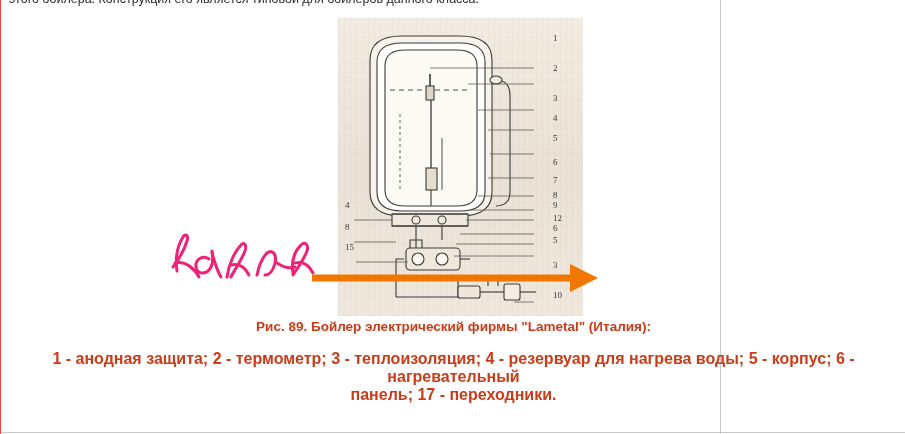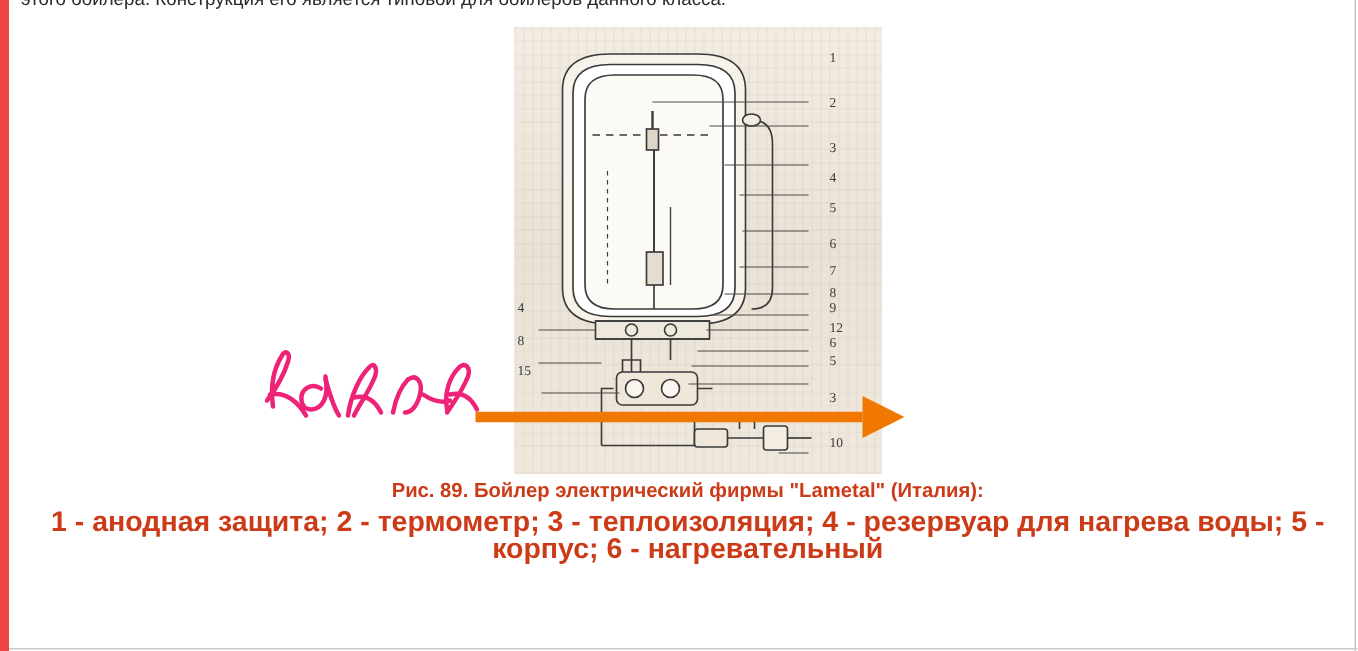--- a/index.html
+++ b/index.html
@@ -9,24 +9,24 @@
   }
   body {
     width: 905px;
     height: 434px;
     font-family: "Liberation Sans", sans-serif;
     overflow: hidden;
     position: relative;
   }
   .page {
     position: relative;
-    width: 904px;
+    width: 721px;
     height: 434px;
     box-sizing: border-box;
-    border-left: 6px solid #ef4444;
+    border-left: 1px solid #ef4444;
     border-right: 1px solid #c8c8c8;
   }
   
   .top-cut {
     position: absolute;
     left: 0;
     top: 0;
     width: 905px;
     height: 12px;
     overflow: hidden;
@@ -97,22 +97,22 @@
     width: 905px;
     text-align: center;
   }
   .caption .title {
     font-size: 13.5px;
     font-weight: bold;
     color: #cc3b17;
     line-height: 18px;
   }
   .caption .legend {
-    margin-top: 4px;
-    font-size: 19px;
+    margin-top: 14px;
+    font-size: 16px;
     font-weight: bold;
     color: #cc3b17;
     line-height: 18px;
     padding: 0 18px;
   }
   .bottom-rule {
     position: absolute;
     left: 0;
     top: 432px;
     width: 905px;
@@ -234,20 +234,21 @@
 
   </div>
 
   <div class="caption">
     <div class="title">
       <span>Рис. 89.</span>
       <span>Бойлер электрический фирмы "Lametal" (Италия):</span>
     </div>
     <div class="legend">
       <div>1 - анодная защита; 2 - термометр; 3 - теплоизоляция; 4 - резервуар для нагрева воды; 5 - корпус; 6 - нагревательный</div>
+      <div>панель; 17 - переходники.</div>
     </div>
   </div>
 
   <div class="bottom-rule"></div>
 </div>
 
 <div id="callout-layer" style="position:absolute;left:0;top:0;width:905px;height:434px;pointer-events:none;">
     <div style="position: absolute; left: 553px; top: 33px; font-size: 9px; color: rgb(58, 58, 58); font-family: &quot;Liberation Serif&quot;, serif;">1</div>
     <div style="position: absolute; left: 553px; top: 63px; font-size: 9px; color: rgb(58, 58, 58); font-family: &quot;Liberation Serif&quot;, serif;">2</div>
     <div style="position: absolute; left: 553px; top: 93px; font-size: 9px; color: rgb(58, 58, 58); font-family: &quot;Liberation Serif&quot;, serif;">3</div>

